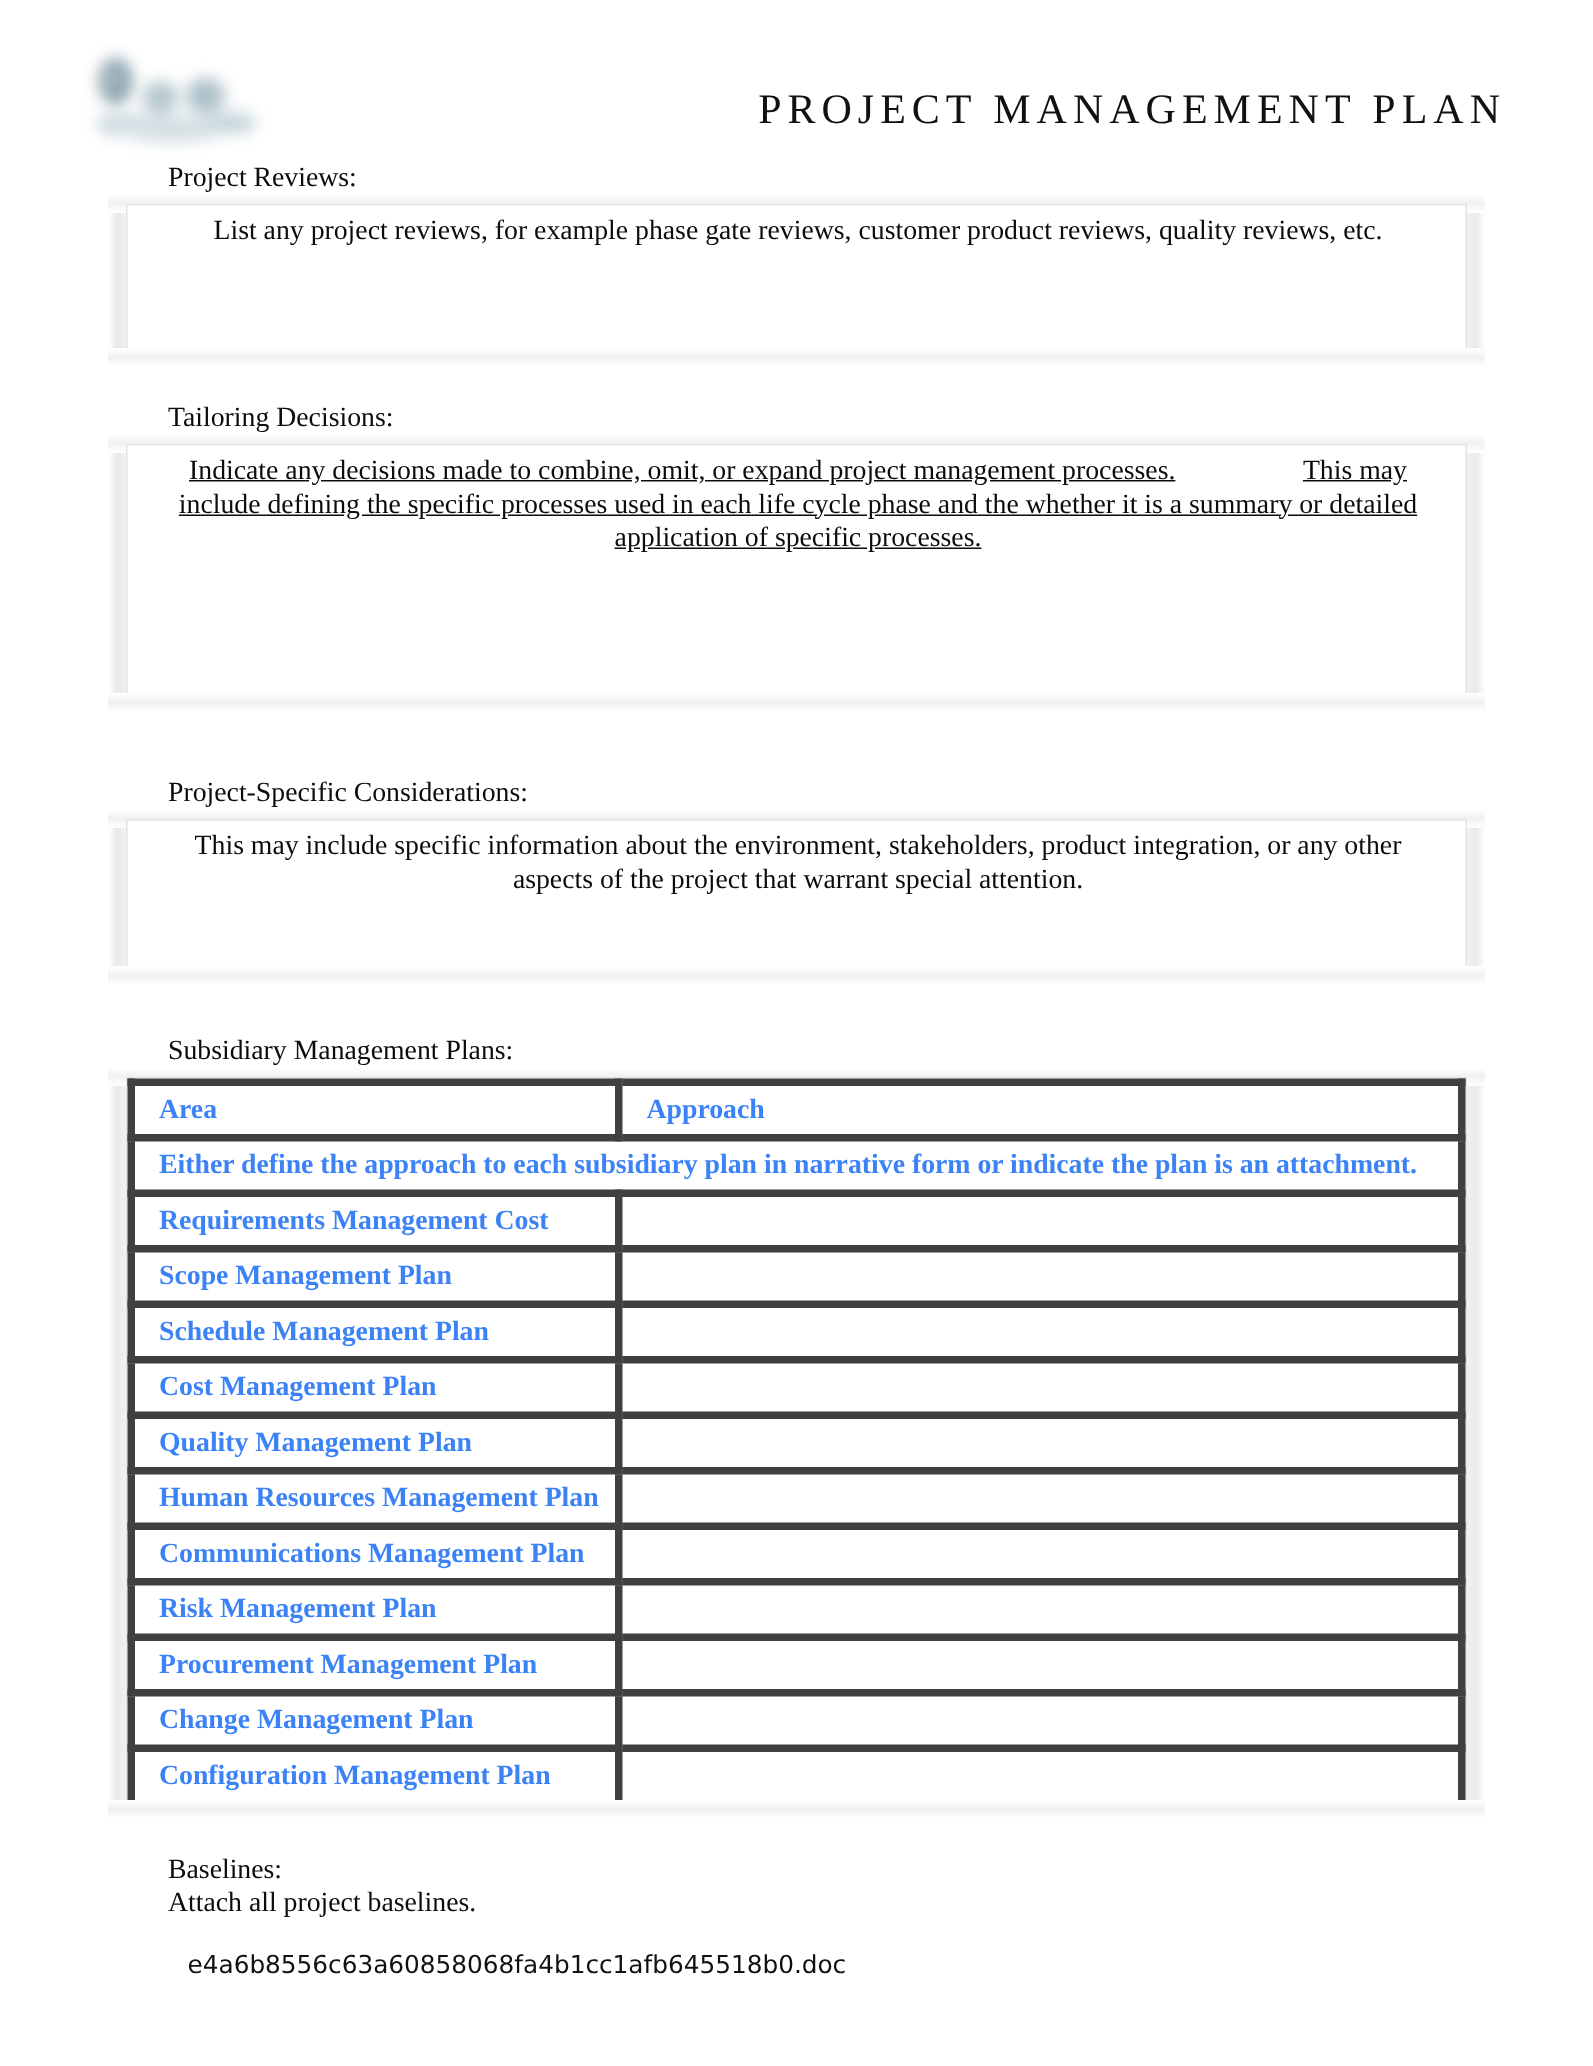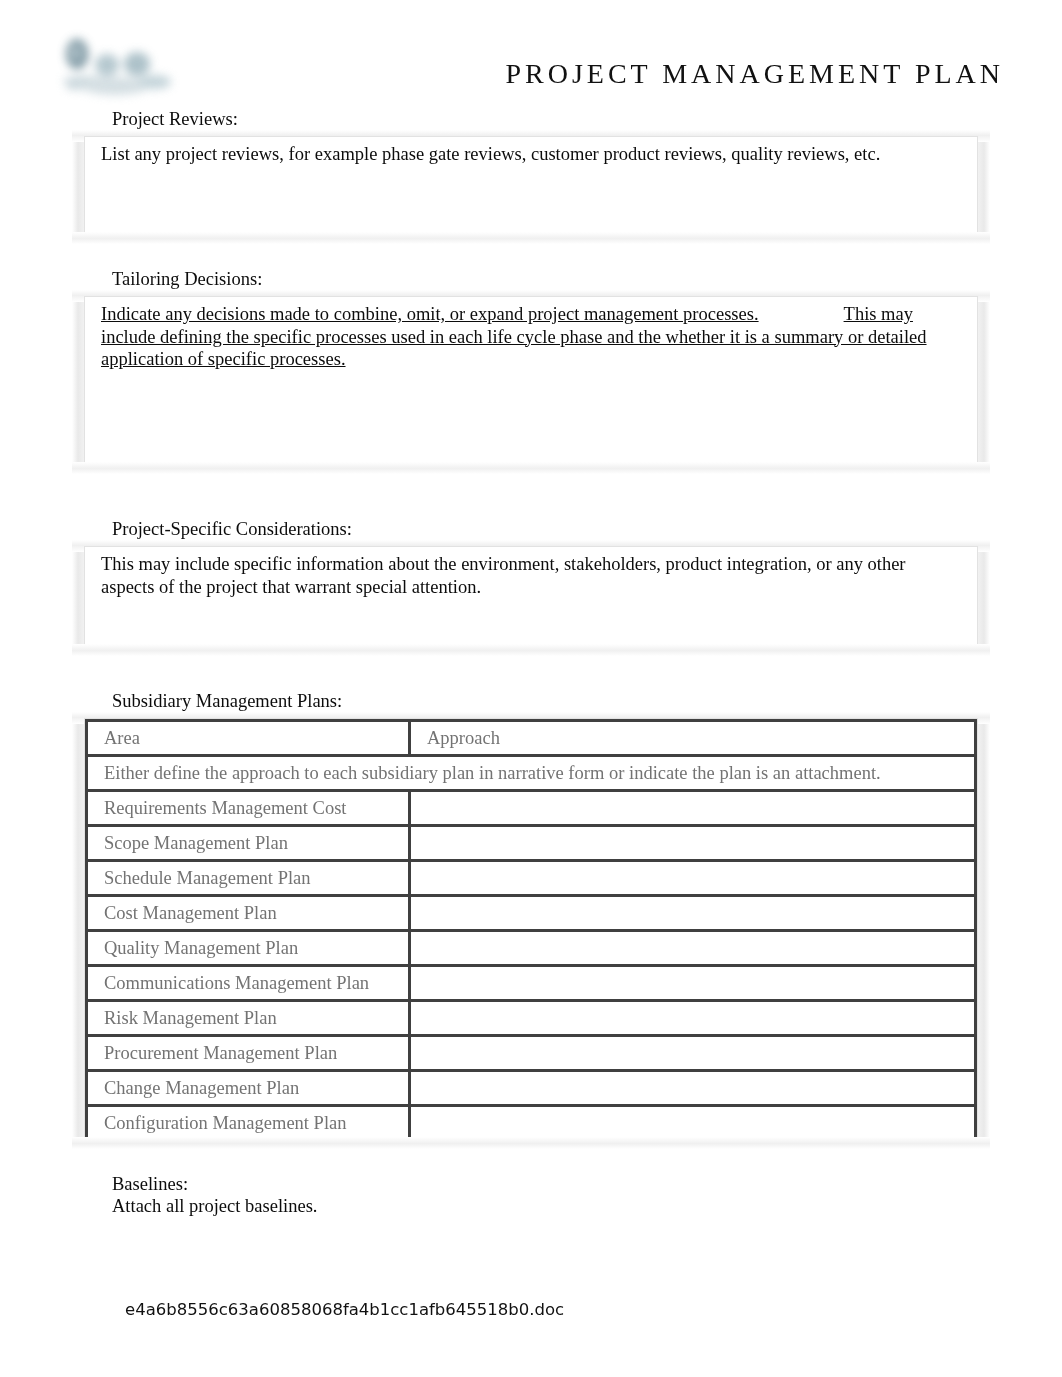--- a/index.html
+++ b/index.html
@@ -85,39 +85,41 @@
     background: #ffffff;
     border: 1px solid #e2e2e2;
     margin: 0 12px;
     box-sizing: border-box;
   }
   .field-text {
     font-size: 18.5px;
     line-height: 22.5px;
     padding: 6px 14px 6px 16px;
     color: #0c0c0c;
+    text-align: center;
   }
   .field-text p { margin: 0; text-decoration: underline; }
   .tabgap { display: inline-block; width: 85px; }
 
   
   .plans-table {
     border-collapse: collapse;
     width: 100%;
     table-layout: fixed;
     background: #ffffff;
   }
   .plans-table td {
-    border: 3px solid #404040;
+    border: 5px solid #404040;
     font-size: 18.5px;
     line-height: 22px;
     padding: 5px 4px 5px 16px;
     vertical-align: top;
-    color: #737373;
-    background: #ffffff;
+    color: #3b82f6;
+    background: #ffffff;
+    font-weight: bold;
   }
   .col-area    { width: 300px; }
   .col-approach{ width: auto; margin-left: 16px; }
   .span-row td { }
 
   
   .footer {
     position: absolute;
     left: 88px;
     top: 1300px;
@@ -214,20 +216,24 @@
               </tr>
               <tr>
                 <td class="col-area">Cost Management Plan</td>
                 <td class="col-approach">&nbsp;</td>
               </tr>
               <tr>
                 <td class="col-area">Quality Management Plan</td>
                 <td class="col-approach">&nbsp;</td>
               </tr>
               <tr>
+                <td class="col-area">Human Resources Management Plan</td>
+                <td class="col-approach">&nbsp;</td>
+              </tr>
+              <tr>
                 <td class="col-area">Communications Management Plan</td>
                 <td class="col-approach">&nbsp;</td>
               </tr>
               <tr>
                 <td class="col-area">Risk Management Plan</td>
                 <td class="col-approach">&nbsp;</td>
               </tr>
               <tr>
                 <td class="col-area">Procurement Management Plan</td>
                 <td class="col-approach">&nbsp;</td>

